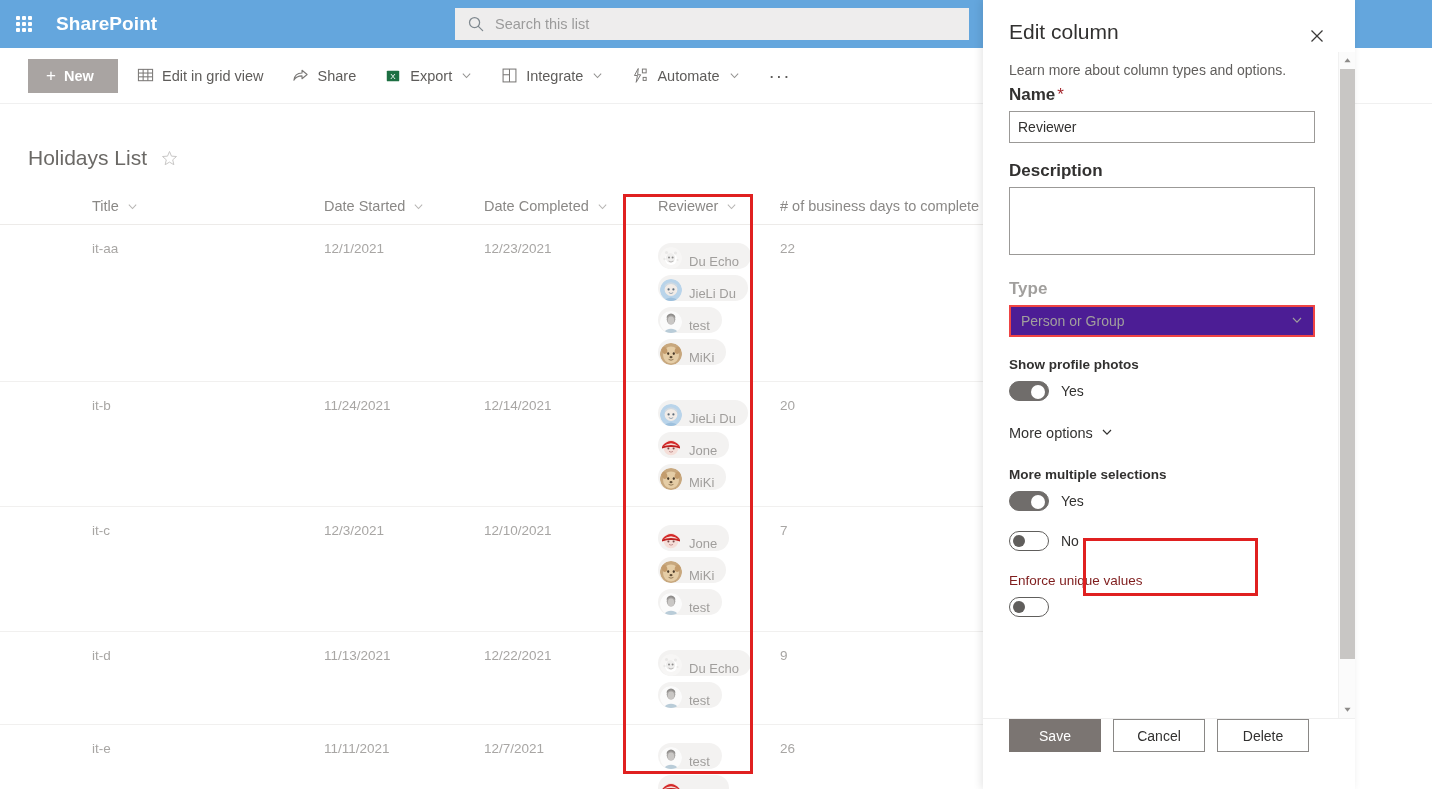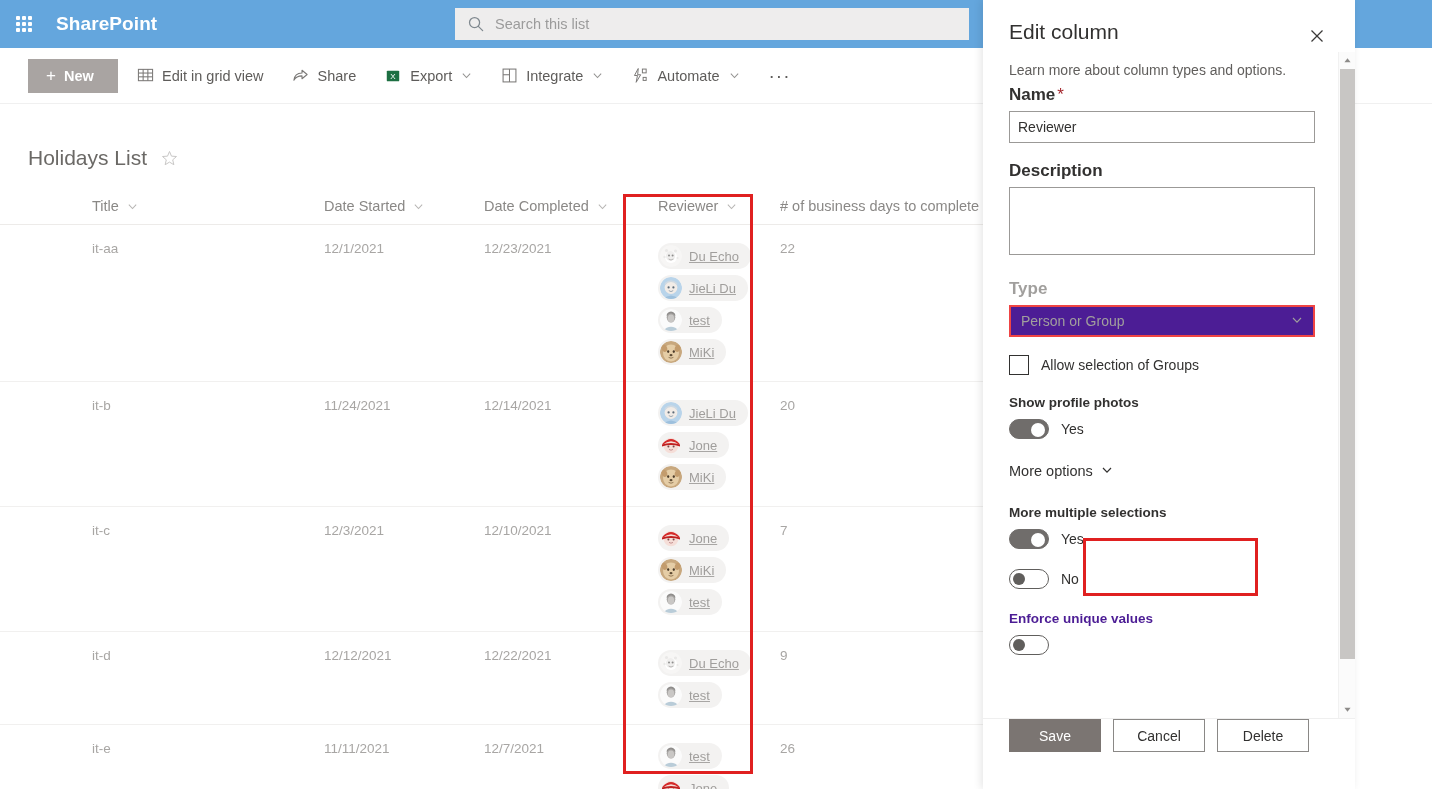--- a/index.html
+++ b/index.html
@@ -103,24 +103,24 @@
   }
   .col-pad-title { padding-left: 92px !important; }
   .col-pad-ds    { padding-left: 14px !important; }
   .col-pad-dc    { padding-left: 14px !important; }
   .col-pad-rev   { padding-left: 22px !important; }
   .col-pad-biz   { padding-left: 14px !important; }
   td.cell-title { color:#8d8b89; }
 
   .persona-list { display:flex; flex-direction:column; gap:6px; padding-top:2px; }
   .persona {
-    display:inline-flex; align-items:center;
+    display:inline-flex; align-items:flex-end;
     background:#f3f2f1; border-radius: 14px;
     height: 26px; padding: 0 12px 0 2px;
-    width: max-content; max-width: 104px; text-decoration: underline;
+    width: max-content; max-width: 104px;
   }
   .avatar {
     width:22px; height:22px; border-radius:50%;
     flex:none; margin-right:7px; overflow:hidden;
     display:block;
   }
   .persona-name { font-size:13px; color:#a09e9c; white-space:nowrap; }
 
   
   .annot-col {
@@ -204,21 +204,21 @@
     position:absolute; top:3px; left:3px;
     width:12px; height:12px; border-radius:50%; background:#605e5c;
   }
   .toggle-text { font-size:14px; color:#323130; }
   .more-options {
     display:flex; align-items:center; gap:8px;
     font-size:14.5px; color:#323130;
     margin: 24px 0 24px 0; cursor:pointer; width:max-content;
   }
   .section-label { font-size:13.5px; color:#323130; font-weight:600; line-height:20px; }
-  .section-label.muted { color:#4c1d95; font-weight:700; }
+  .section-label.muted { color:#7f1d1d; font-weight:400; }
   .block { margin-bottom: 20px; }
 
   .panel-scrollbar {
     position:absolute; right:0; top:52px;
     width:17px; height:666px; background:#fbfbfb;
     border-left:1px solid #f1f1f1; z-index:25;
   }
   .sb-arrow {
     width:17px; height:17px; display:flex; align-items:center; justify-content:center;
     color:#8d8b89; font-size:8px; cursor:pointer;
@@ -571,21 +571,21 @@
                       <ellipse cx="11" cy="9.4" rx="3.2" ry="3.8" fill="#c9c7c5"></ellipse>
                     </svg></span>
                   <span class="persona-name">test</span>
                 </span>
               </div>
             </td>
             <td class="col-pad-biz">7</td>
           </tr>
           <tr>
             <td class="col-pad-title cell-title">it-d</td>
-            <td class="col-pad-ds">12/12/2021</td>
+            <td class="col-pad-ds">11/13/2021</td>
             <td class="col-pad-dc">12/22/2021</td>
             <td class="col-pad-rev">
               <div class="persona-list">
                 <span class="persona">
                   <span class="avatar"><svg viewBox="0 0 22 22">
                       <circle cx="11" cy="11" r="11" fill="#f7f6f5"></circle>
                       <circle cx="11" cy="12" r="6" fill="#ffffff"></circle>
                       <ellipse cx="10.5" cy="11" rx="4.6" ry="5" fill="#efeeed"></ellipse>
                       <circle cx="6.5" cy="5.5" r="1.5" fill="#e9e8e7"></circle>
                       <circle cx="15.5" cy="6" r="1.6" fill="#e9e8e7"></circle>
@@ -674,24 +674,20 @@
       <label class="fld-label muted">Type</label>
       <div class="select-disabled">
         <span>Person or Group</span>
         <span>
           <svg viewBox="0 0 12 12" width="12" height="12">
               <polyline points="2,4 6,8.2 10,4" fill="none" stroke="#a19f9d" stroke-width="1.1"></polyline>
             </svg>
         </span>
       </div>
 
-      <div class="chkrow">
-        <span class="chkbox"></span>
-        <span class="chk-label">Allow selection of Groups</span>
-      </div>
 
       <div class="block">
         <div class="section-label">Show profile photos</div>
         <div class="toggle-row">
           <span class="toggle on">
               <span class="knob"></span>
             </span>
           <span class="toggle-text">Yes</span>
         </div>
       </div>

